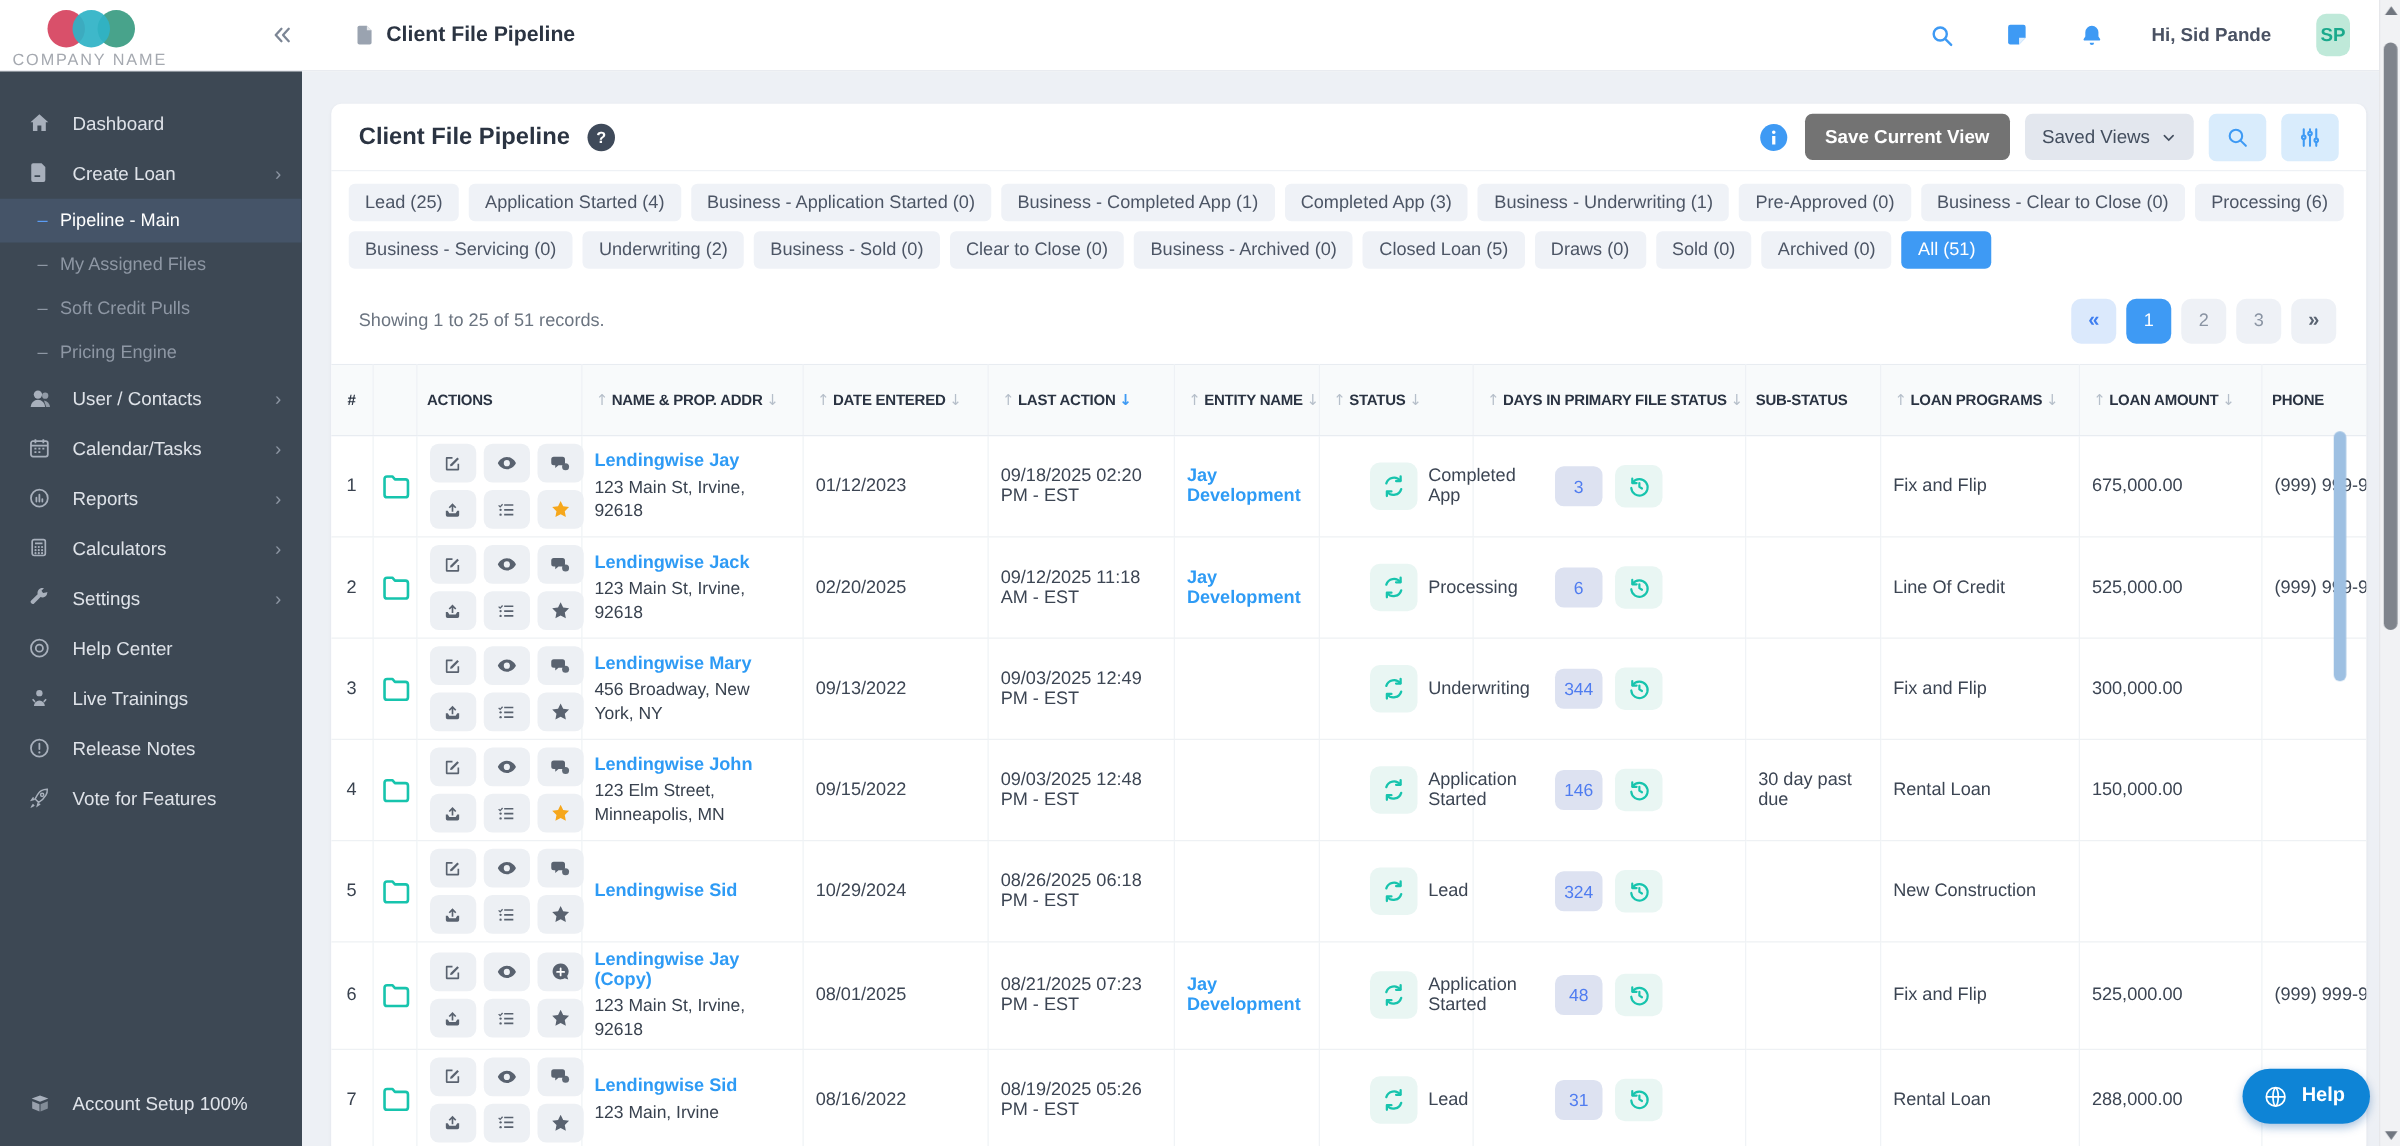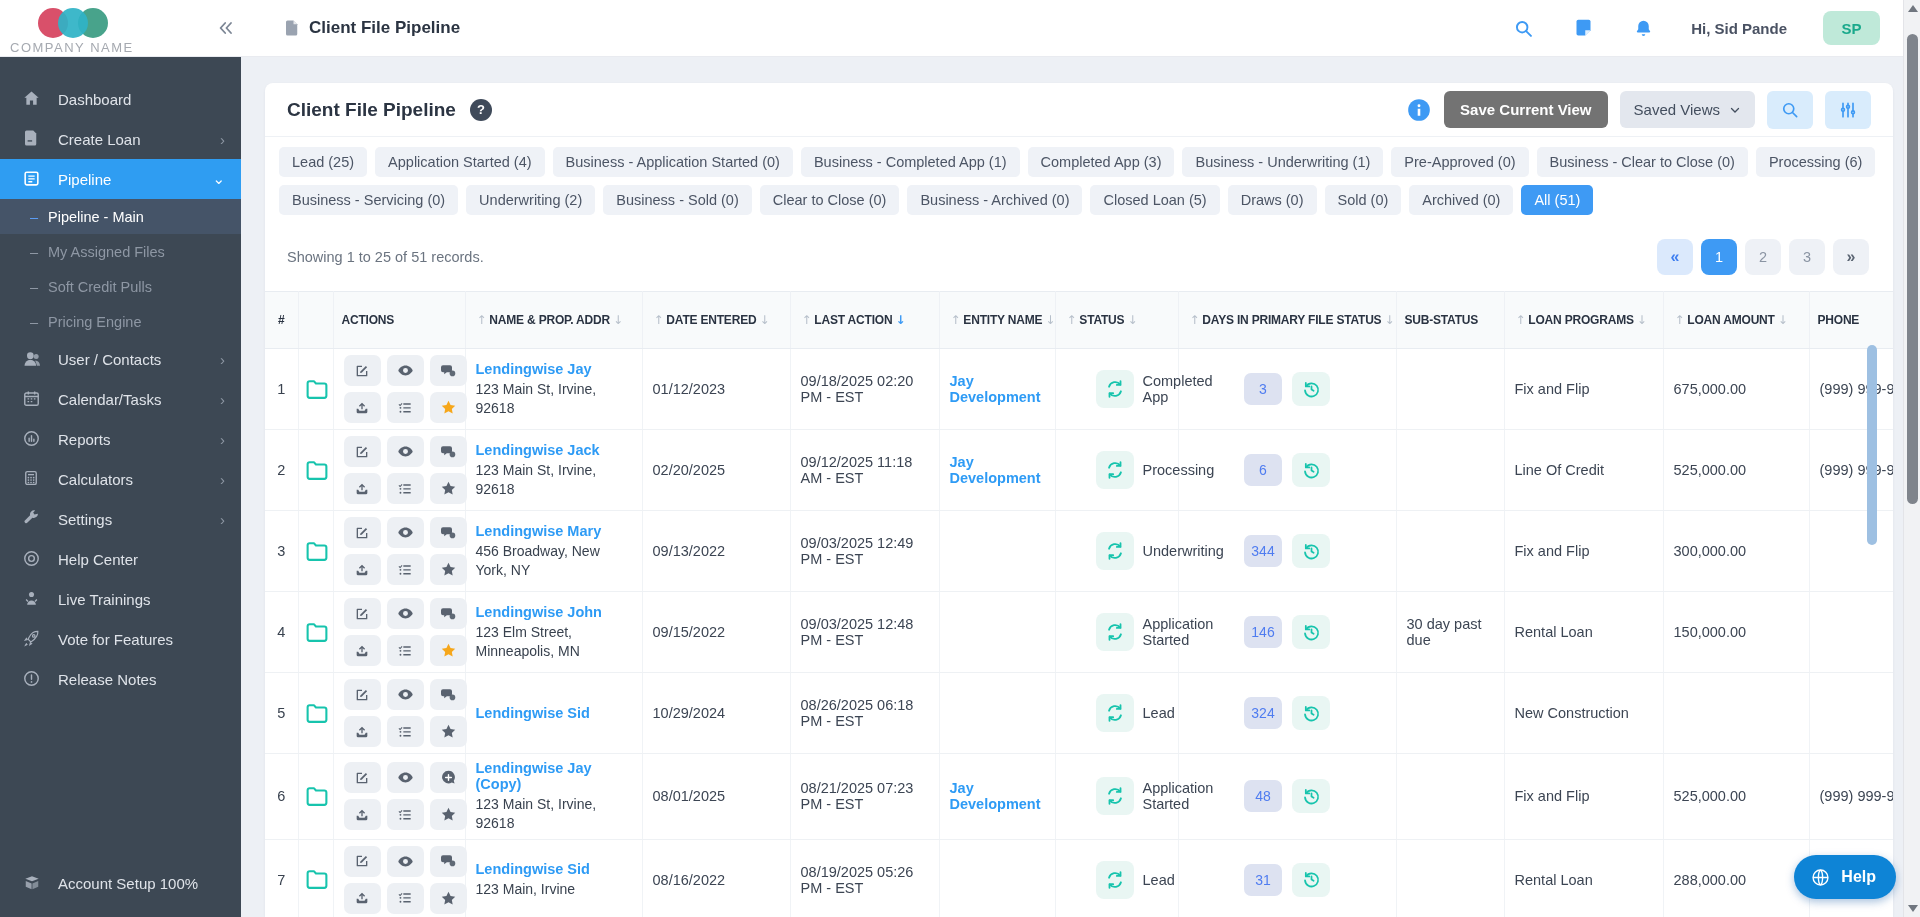--- a/index.html
+++ b/index.html
@@ -19,21 +19,21 @@
   .logo-name{position:absolute;left:0;top:36px;width:200px;text-align:left;padding-left:10px;
     font-size:13px;letter-spacing:1.5px;color:#a5a9b0;}
   .collapse-btn{width:30px;height:30px;display:flex;align-items:center;justify-content:center;
     color:#7c8695;cursor:pointer;margin-left:-30px;}
   .page-title-group{display:flex;align-items:center;gap:8px;margin-left:42px;}
   .page-title-group .doc{color:#9aa3b0;}
   .page-title{font-size:17px;font-weight:bold;color:#2b3442;}
   .top-right{margin-left:auto;display:flex;align-items:center;gap:36px;padding-right:40px;}
   .tico{width:24px;height:24px;color:#3e9af4;cursor:pointer;display:flex;align-items:center;justify-content:center;}
   .greeting{font-size:15px;font-weight:bold;color:#4a5263;}
-  .avatar{width:57px;height:34px;border-radius:8px;background:#bfe9d9;color:#1aa98c;font-weight:bold;
+  .avatar{width:27px;height:34px;border-radius:8px;background:#bfe9d9;color:#1aa98c;font-weight:bold;
     font-size:15px;display:flex;align-items:center;justify-content:center;cursor:pointer;}
 
   
   .sidebar{position:fixed;left:0;top:57px;bottom:0;width:241px;background:#3d4854;z-index:15;
     padding-top:22px;color:#dfe3e9;}
   .nav-item{height:40px;display:flex;align-items:center;padding:0 16px 0 22px;gap:16px;
     font-size:15px;font-weight:500;cursor:pointer;color:#dfe3e9;}
   .nav-item .nicon{width:20px;height:20px;color:#a8b0bc;flex:0 0 auto;}
   .nav-item .chev{margin-left:auto;color:#8d96a3;font-size:15px;}
   .nav-item.active{background:#2f9df2;color:#fff;}
@@ -191,30 +191,20 @@
       <div class="nav-item">
         <span class="nicon">
           <svg width="18" height="18" viewBox="0 0 24 24" fill="currentColor">
             <path d="M6 2h9l4 4v14a2 2 0 0 1-2 2H6a2 2 0 0 1-2-2V4a2 2 0 0 1 2-2z"></path>
             <path d="M7.5 15h6v1.8h-6z" fill="#3d4854"></path>
           </svg>
         </span>
         <span>Create Loan</span>
         <span class="chev">›</span>
       </div>
-      <div class="nav-item active">
-        <span class="nicon">
-          <svg width="19" height="19" viewBox="0 0 24 24" fill="none" stroke="currentColor" stroke-width="2">
-            <rect x="4" y="4" width="16" height="16" rx="2"></rect>
-            <path d="M8 9h8M8 12.5h8M8 16h5" stroke-width="1.8"></path>
-          </svg>
-        </span>
-        <span>Pipeline</span>
-        <span class="chev">⌄</span>
-      </div>
       <div class="nav-sub active">
         <span class="dash">–</span>
         <span>Pipeline - Main</span>
       </div>
       <div class="nav-sub">
         <span class="dash">–</span>
         <span>My Assigned Files</span>
       </div>
       <div class="nav-sub">
         <span class="dash">–</span>
@@ -291,37 +281,37 @@
           <svg width="19" height="19" viewBox="0 0 24 24" fill="currentColor">
             <circle cx="12" cy="7" r="3.2"></circle>
             <path d="M6.5 20a5.5 5.5 0 0 1 11 0z"></path>
             <path d="M5.2 13.2l2.4 2.6M18.8 13.2l-2.4 2.6" stroke="currentColor" stroke-width="1.6"></path>
           </svg>
         </span>
         <span>Live Trainings</span>
       </div>
       <div class="nav-item">
         <span class="nicon">
+          <svg width="19" height="19" viewBox="0 0 24 24" fill="none" stroke="currentColor" stroke-width="1.8">
+            <circle cx="12" cy="12" r="8.5"></circle>
+            <path d="M12 7.5v5.5" stroke-linecap="round"></path>
+            <circle cx="12" cy="16.3" r="1.1" fill="currentColor" stroke="none"></circle>
+          </svg>
+        </span>
+        <span>Release Notes</span>
+      </div>
+      <div class="nav-item">
+        <span class="nicon">
           <svg width="19" height="19" viewBox="0 0 24 24" fill="none" stroke="currentColor" stroke-width="1.5">
             <path d="M14 4.5c2.8-1.6 6-1.5 6-1.5s.2 3.2-1.4 6S14 14.8 11.2 16.3L7.7 12.8C9.2 10 11.2 6.1 14 4.5z"></path>
             <circle cx="14.8" cy="8.7" r="1.6"></circle>
             <path d="M7.3 13.2L4.2 14l1.9-2.8M10.8 16.7l-.8 3.1 2.8-1.9M6 18.2c-1 1-1.6 2.4-1.6 2.4s1.4-.6 2.4-1.6"></path>
           </svg>
         </span>
         <span>Vote for Features</span>
-      </div>
-      <div class="nav-item">
-        <span class="nicon">
-          <svg width="19" height="19" viewBox="0 0 24 24" fill="none" stroke="currentColor" stroke-width="1.8">
-            <circle cx="12" cy="12" r="8.5"></circle>
-            <path d="M12 7.5v5.5" stroke-linecap="round"></path>
-            <circle cx="12" cy="16.3" r="1.1" fill="currentColor" stroke="none"></circle>
-          </svg>
-        </span>
-        <span>Release Notes</span>
       </div>
     </nav>
   <div class="setup-item">
     <span class="nicon">
       <svg width="20" height="20" viewBox="0 0 24 24" fill="currentColor">
           <path d="M4 7l8-3 8 3-8 3z"></path>
           <path d="M4.5 9.5v7l7 3v-7z" opacity=".85"></path>
           <path d="M19.5 9.5v7l-7 3v-7z" opacity=".65"></path>
         </svg>
     </span>

